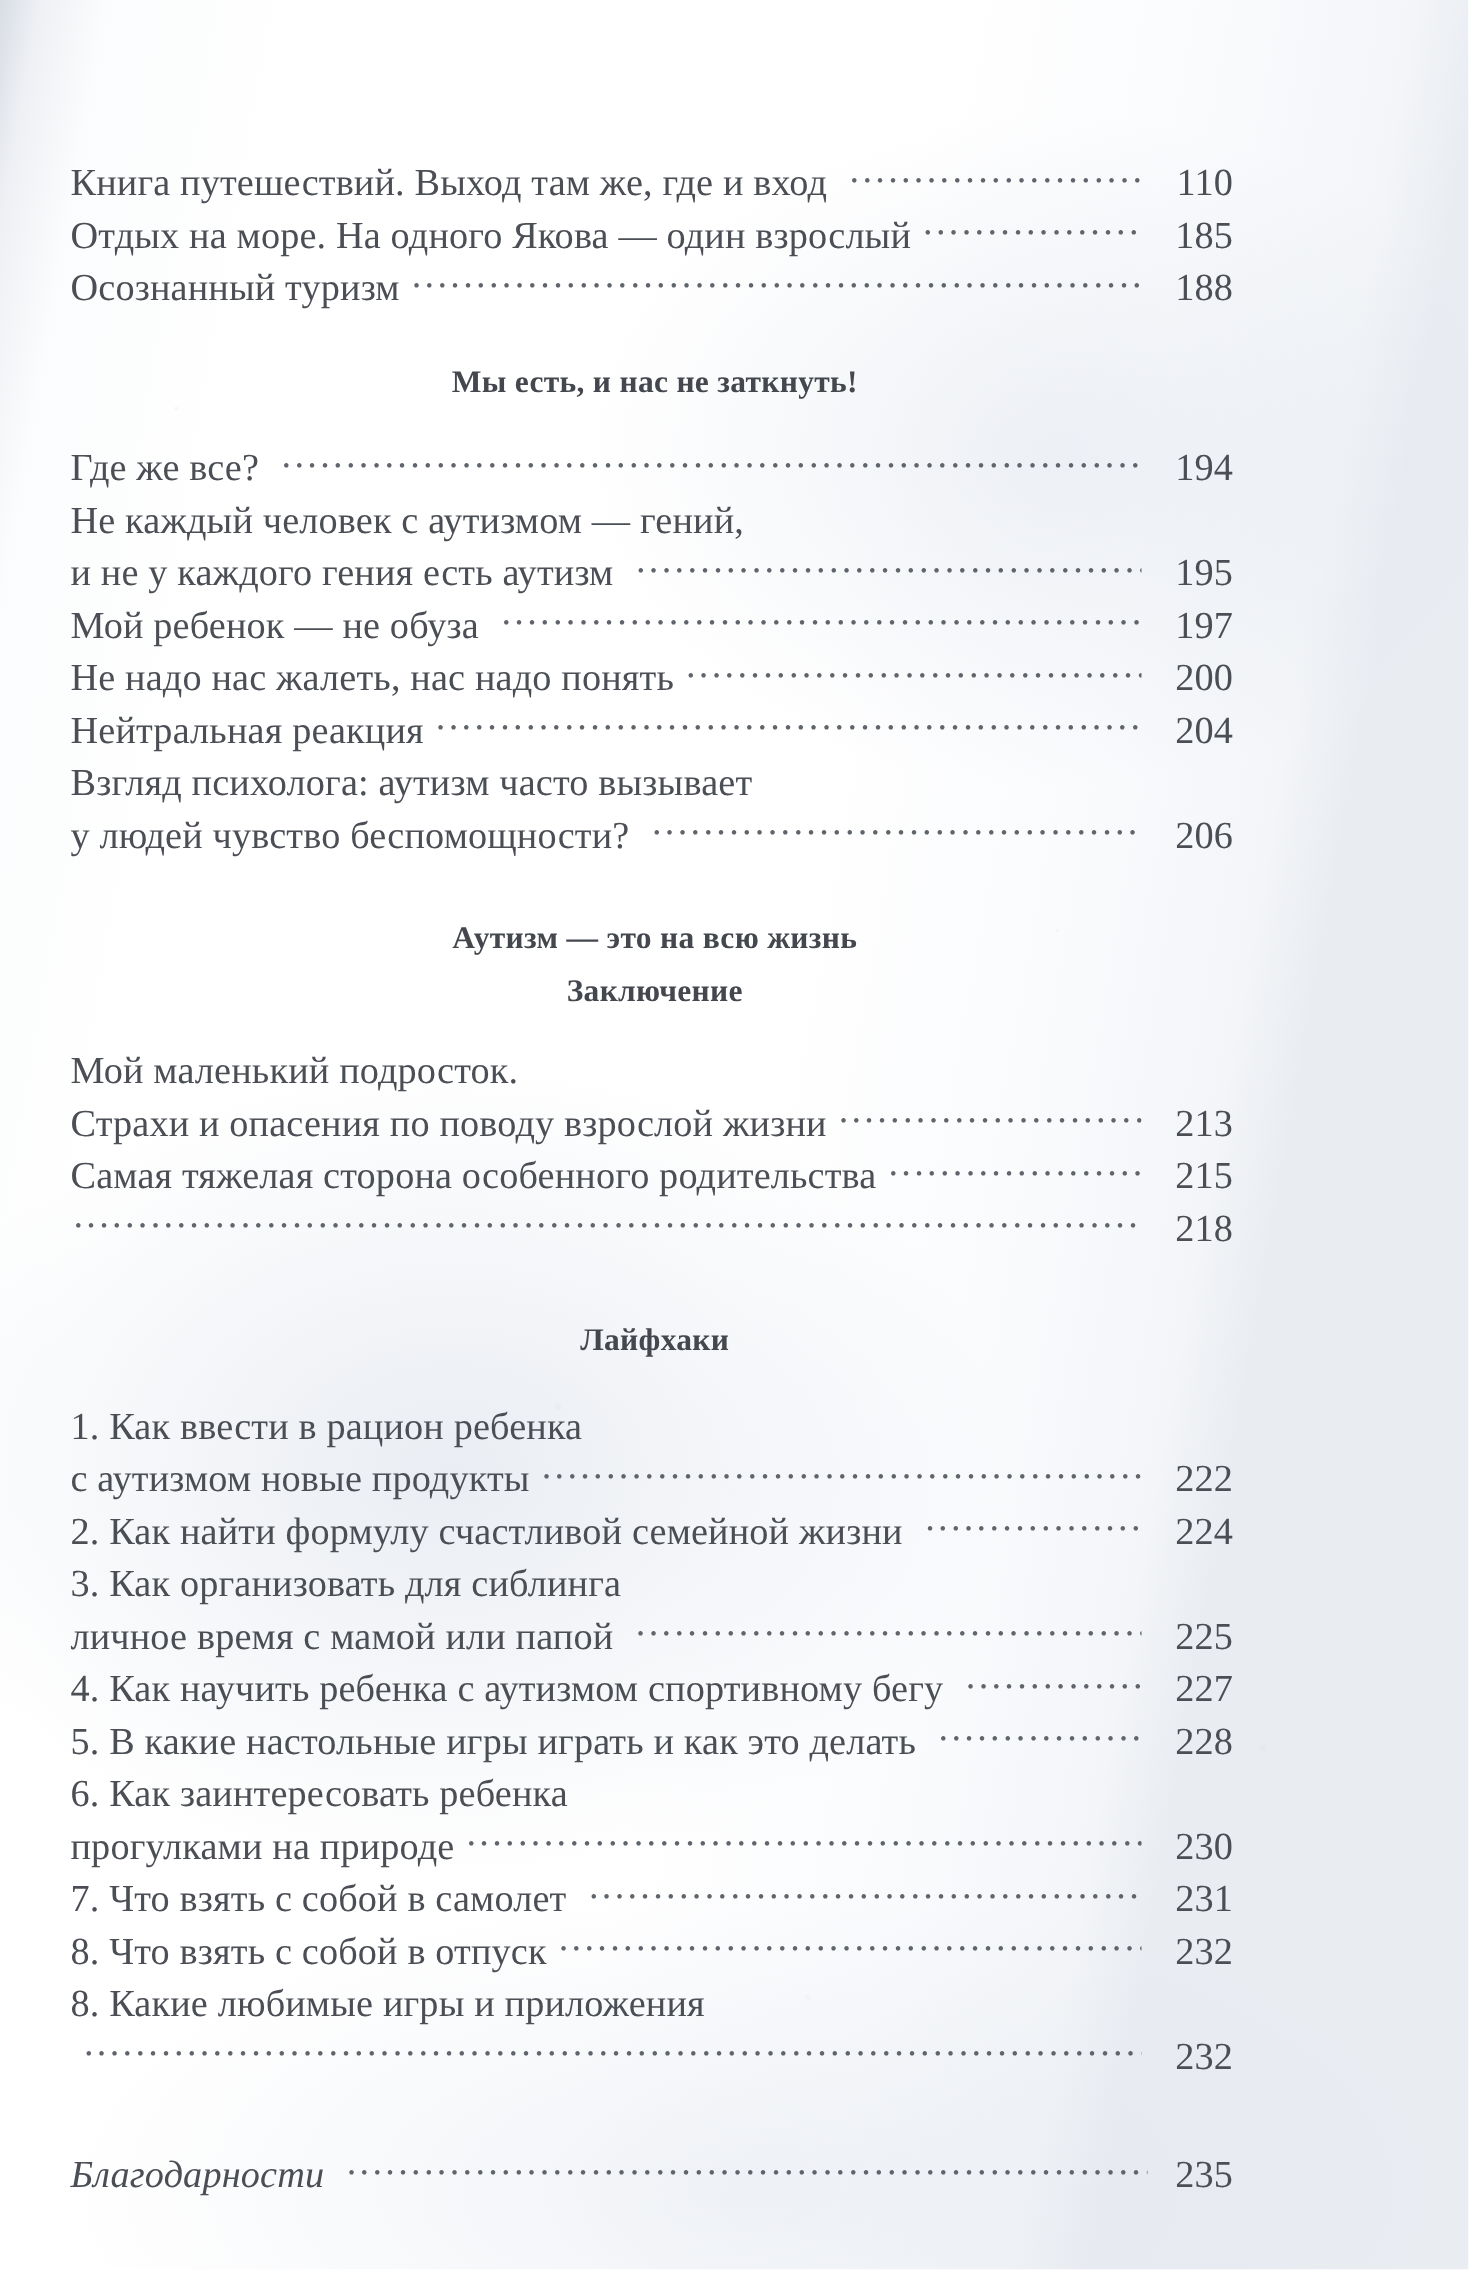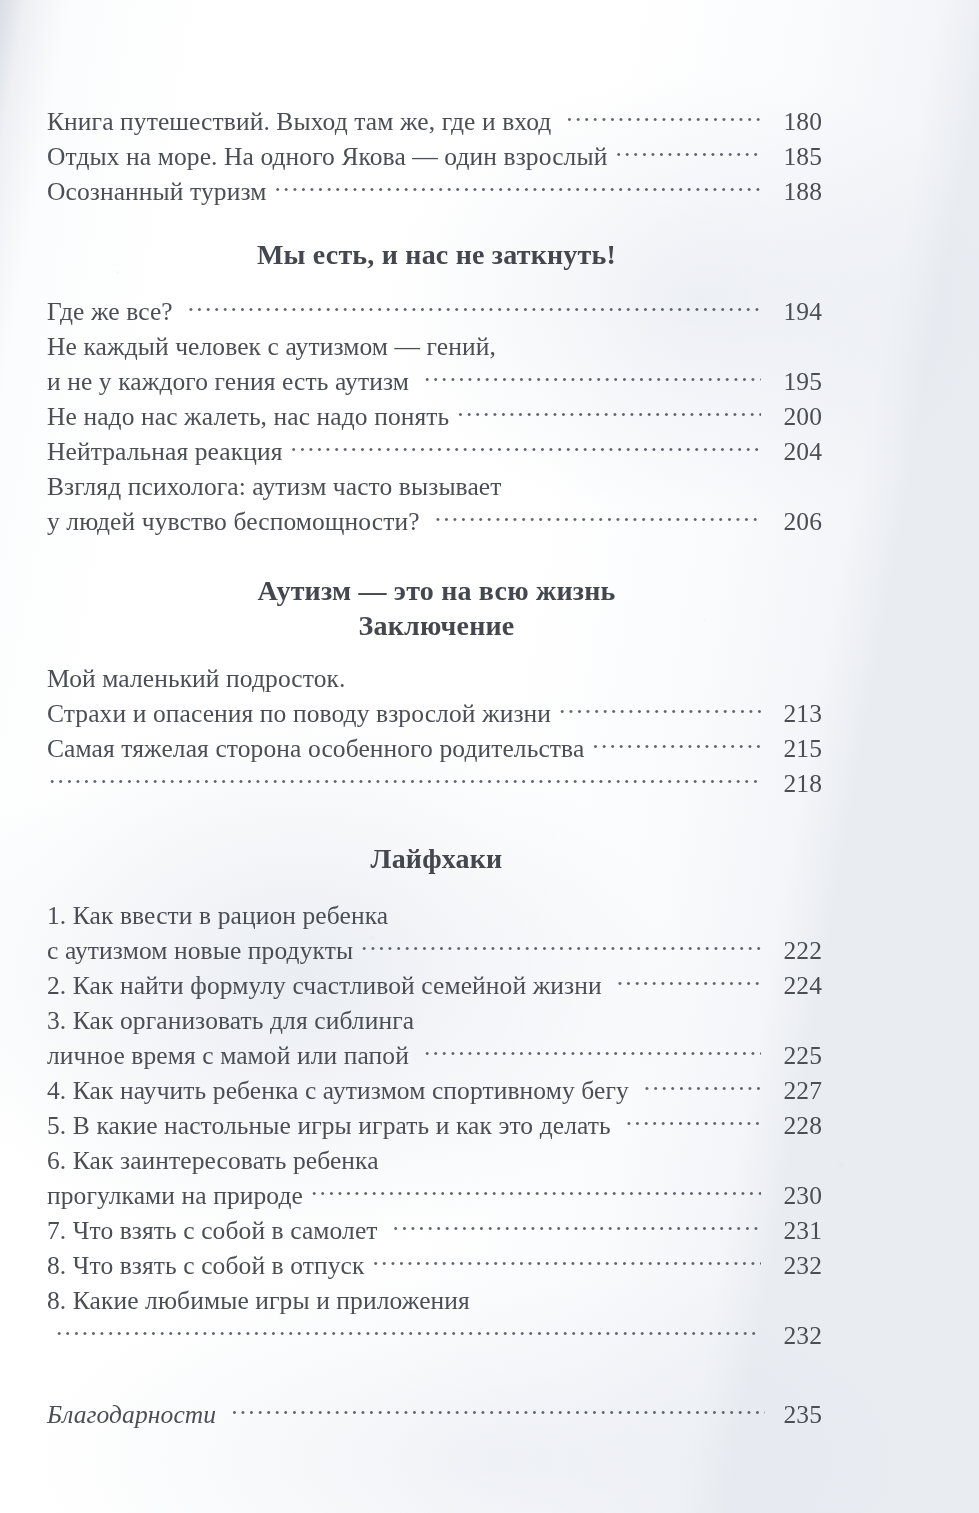--- a/index.html
+++ b/index.html
@@ -83,21 +83,21 @@
   .row.cont .pageno { visibility: hidden; }
   
   .row.gap .leader { margin-left: 9px; }
   .row.italic .label { font-style: italic; }
   .row.italic .leader { margin-right: -2px; }
 
   
   .heading {
     text-align: center;
     font-weight: bold;
-    font-size: 28px;
+    font-size: 21px;
     line-height: 35px;
     color: #44484e;
     letter-spacing: .2px;
   }
   .heading-block { padding-left: 4px; }
 
   .sp-28 { height: 28px; }
   .sp-22 { height: 22px; }
   .sp-18 { height: 18px; }
   .sp-34 { height: 34px; }
@@ -108,21 +108,21 @@
 <body>
 
 <div id="page">
   <div id="grain"></div>
 
   <div id="content">
 
   <div class="row gap">
         <span class="label">Книга путешествий. Выход там же, где и вход</span>
         <span class="leader"></span>
-        <span class="pageno">180</span>
+        <span class="pageno">110</span>
       </div>
       <div class="row">
         <span class="label">Отдых на море. На одного Якова — один взрослый</span>
         <span class="leader"></span>
         <span class="pageno">185</span>
       </div>
       <div class="row">
         <span class="label">Осознанный туризм</span>
         <span class="leader"></span>
         <span class="pageno">188</span>
@@ -139,20 +139,25 @@
       </div>
       <div class="row cont">
         <span class="label">Не каждый человек с аутизмом — гений,</span>
         <span class="leader"></span>
         <span class="pageno"></span>
       </div>
       <div class="row gap">
         <span class="label">и не у каждого гения есть аутизм</span>
         <span class="leader"></span>
         <span class="pageno">195</span>
+      </div>
+      <div class="row gap">
+        <span class="label">Мой ребенок — не обуза</span>
+        <span class="leader"></span>
+        <span class="pageno">197</span>
       </div>
       <div class="row">
         <span class="label">Не надо нас жалеть, нас надо понять</span>
         <span class="leader"></span>
         <span class="pageno">200</span>
       </div>
       <div class="row">
         <span class="label">Нейтральная реакция</span>
         <span class="leader"></span>
         <span class="pageno">204</span>

